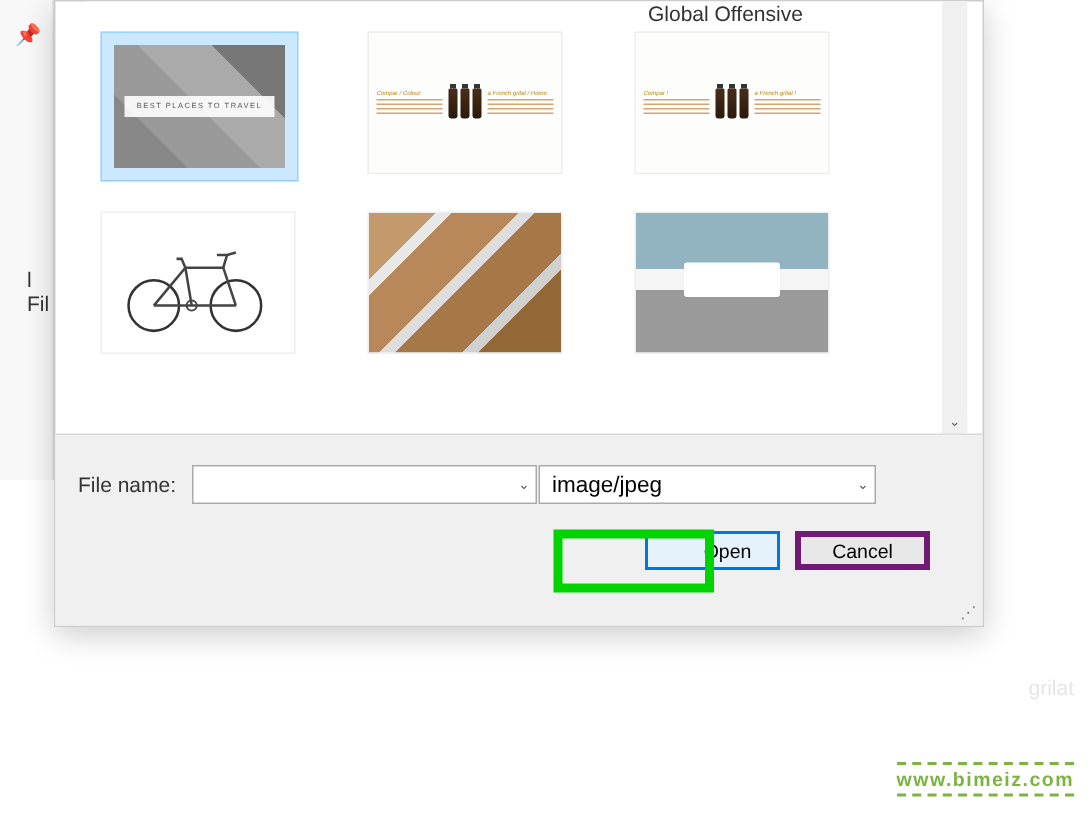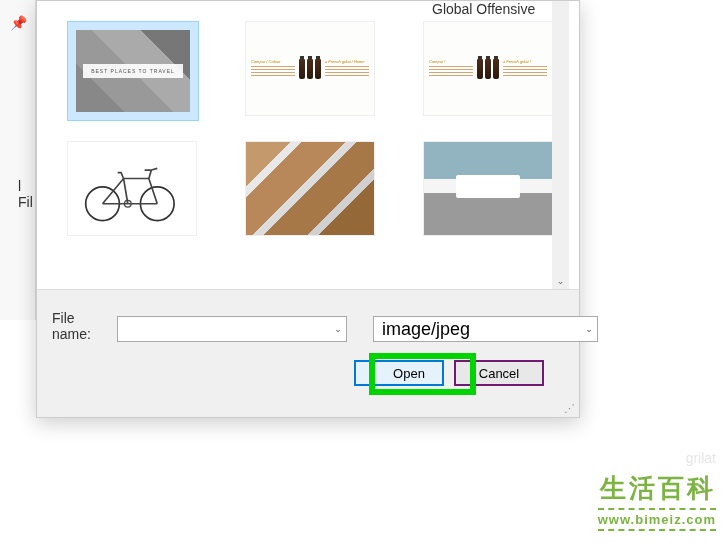--- a/index.html
+++ b/index.html
@@ -32,21 +32,21 @@
       position: absolute;
       left: 10px;
       top: 15px;
       color: #888;
       font-size: 14px;
     }
     .dialog {
       position: absolute;
       left: 36px;
       top: 0;
-      width: 544px;
+      width: 620px;
       height: 418px;
       background: #fff;
       border: 1px solid #ccc;
       box-shadow: 0 5px 20px rgba(0,0,0,0.2);
     }
     .file-area {
       position: absolute;
       left: 20px;
       top: 0;
       right: 10px;
@@ -200,22 +200,22 @@
       left: 0;
       right: 0;
       bottom: 0;
       height: 128px;
       background: #f0f0f0;
       border-top: 1px solid #ddd;
       padding: 20px 15px;
     }
     .file-row {
       display: flex;
-      align-items: flex-end;
-      gap: 26px;
+      align-items: center;
+      gap: 1px;
       margin-bottom: 12px;
     }
     .label-filename {
       font-size: 14px;
       color: #333;
       width: 75px;
     }
     .filename-input {
       width: 230px;
       height: 26px;
@@ -239,34 +239,34 @@
       color: #555;
       pointer-events: none;
     }
     .filetype-select {
       width: 225px;
       height: 26px;
       border: 1px solid #aaa;
       background: #fff;
       padding: 2px 22px 2px 8px;
       font-family: inherit;
-      font-size: 18px;
+      font-size: 15px;
       appearance: none;
     }
     .button-row {
       display: flex;
       justify-content: flex-end;
       gap: 10px;
       padding-right: 20px;
       margin-top: 18px;
     }
     .btn {
       width: 90px;
       height: 26px;
-      border: 2px solid #701a75;
+      border: 4px solid #701a75;
       background: #e8e8e8;
       font-family: inherit;
       font-size: 13px;
       cursor: pointer;
     }
     .btn-open {
       border: 2px solid #0078d7;
       background: #e5f1fb;
       padding-left: 20px;
     }
@@ -435,15 +435,14 @@
     <div class="resize-grip">⋰</div>
   </div>
 
   <div class="highlight-box" style="left:332px; top:352px; width:107px; height:42px;"></div>
 
 </div>
 
 <div class="wikihow-mark">grilat</div>
 
 <div class="watermark">
-  <div class="watermark-cn">生活百科</div>
   <div class="watermark-url">www.bimeiz.com</div>
 </div>
 
 </body></html>

